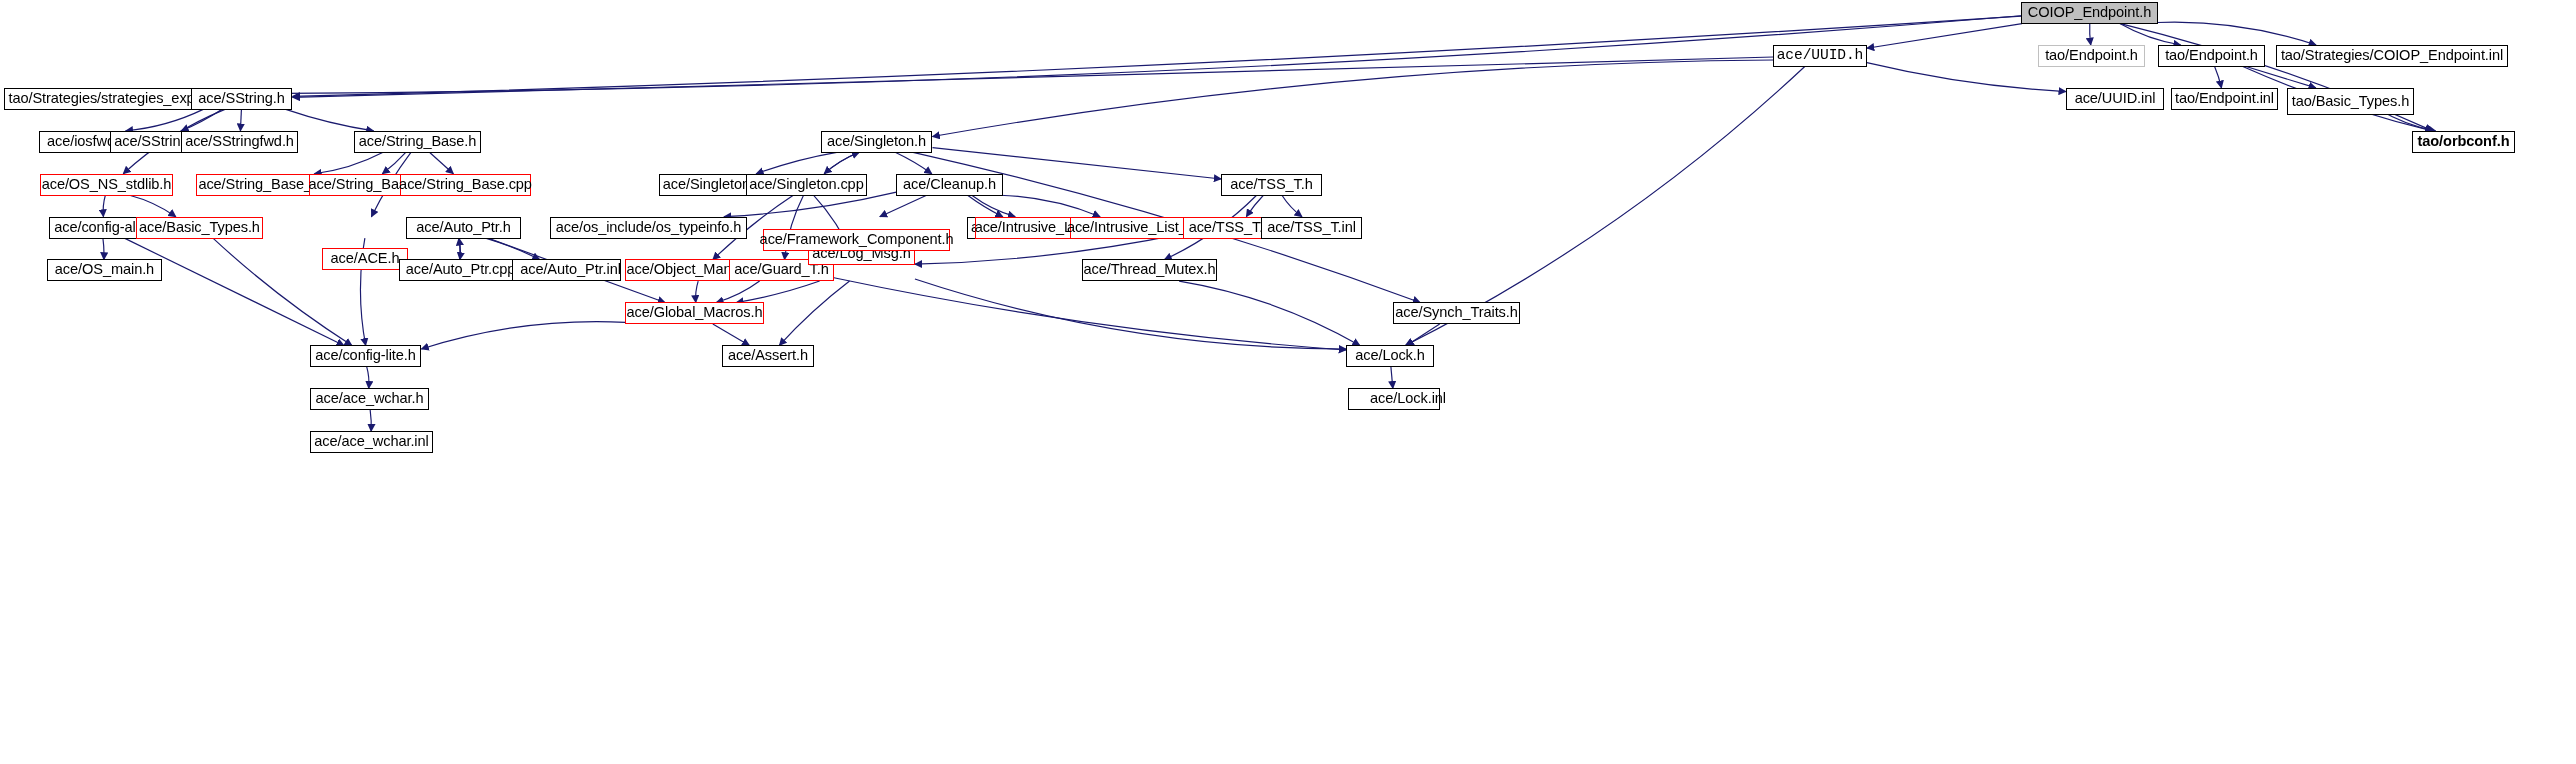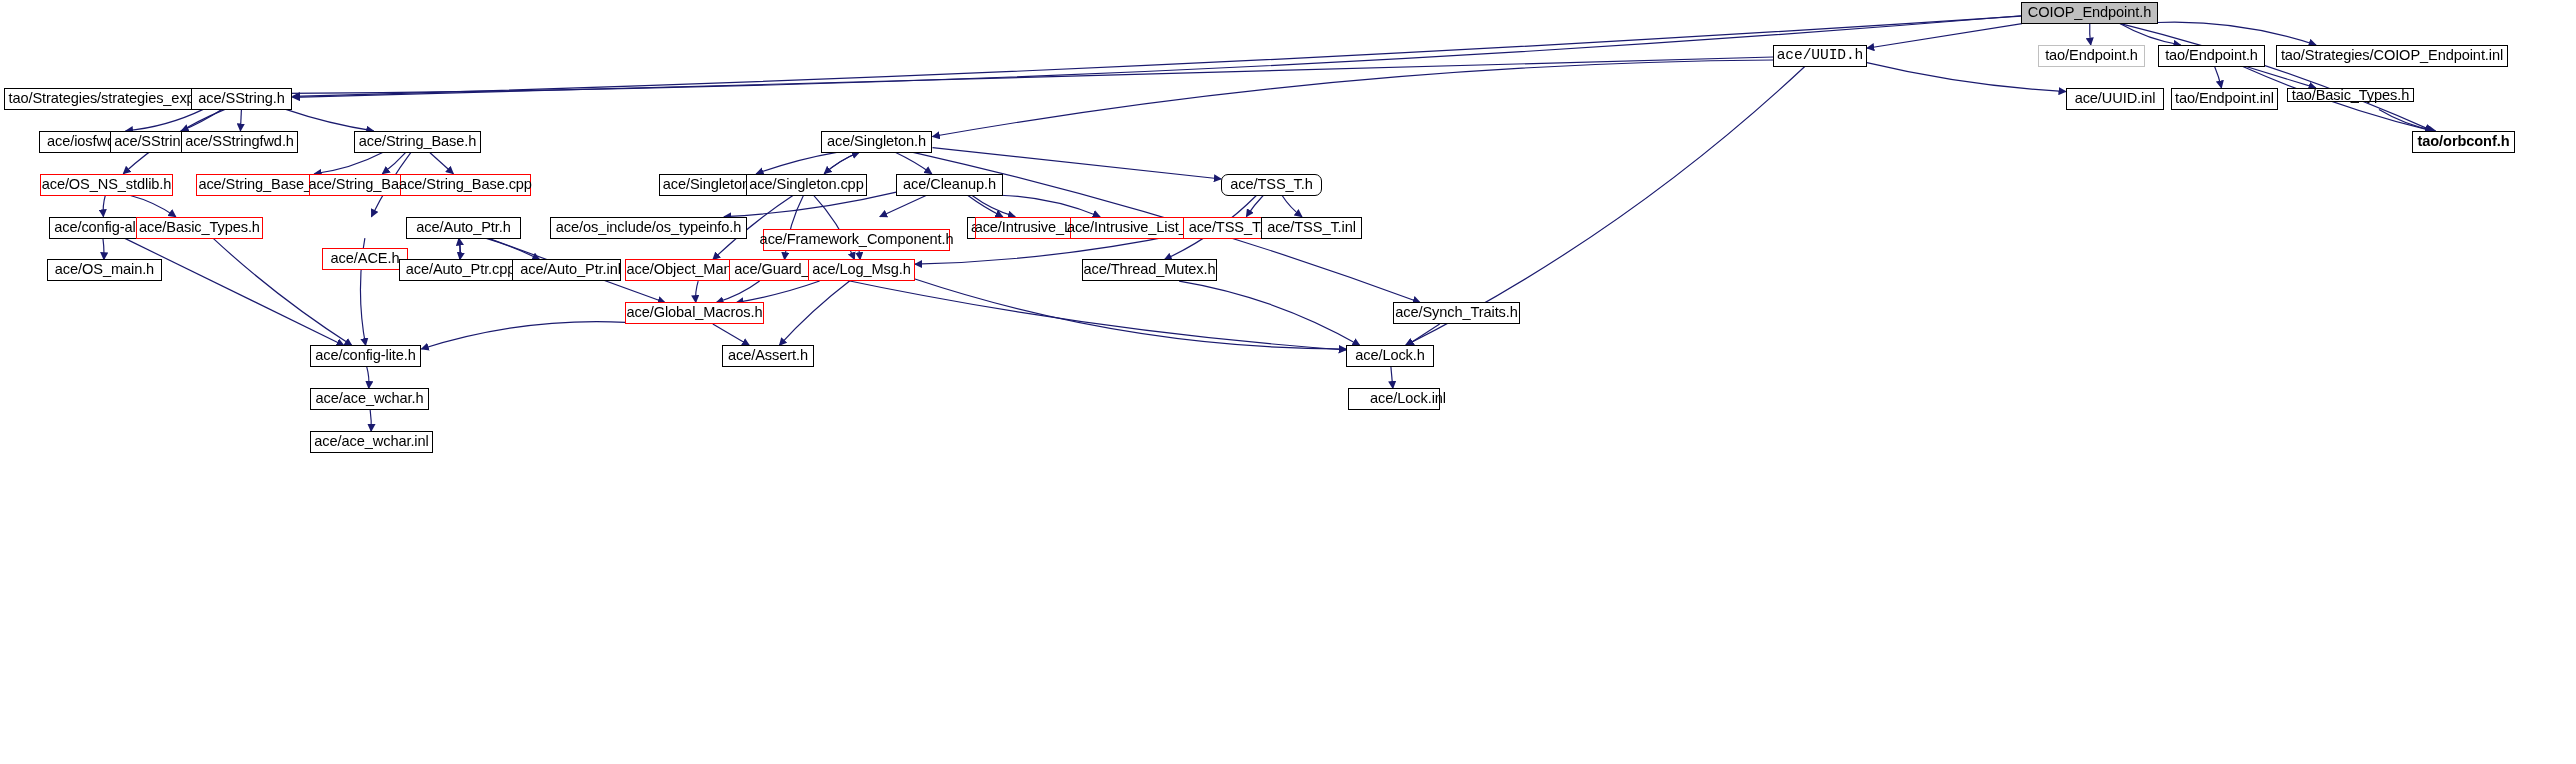--- a/index.html
+++ b/index.html
@@ -140,21 +140,21 @@
       </div>
       <div class="node black" style="left: 1773px; top: 45px; width: 94px; height: 21.5px; font-family: Liberation Mono, monospace;">
         <span class="node-label">ace/UUID.h</span>
       </div>
       <div class="node black" style="left: 2066px; top: 88px; width: 98px; height: 21.5px; text-align: center;">
         <span class="node-label">ace/UUID.inl</span>
       </div>
       <div class="node black" style="left: 2171px; top: 88px; width: 107px; height: 21.5px;">
         <span class="node-label">tao/Endpoint.inl</span>
       </div>
-      <div class="node black" style="left: 2287px; top: 88px; width: 127px; height: 14px;">
+      <div class="node black" style="left: 2287px; top: 88px; width: 127px; height: 27px;">
         <span class="node-label">tao/Basic_Types.h</span>
       </div>
       <div class="node black" style="left: 2412px; top: 131px; width: 103px; height: 21.5px; font-weight: bold;">
         <span class="node-label">tao/orbconf.h</span>
       </div>
       <div class="node black" style="left: 3.9px; top: 88px; width: 224px; height: 21.5px;">
         <span class="node-label">tao/Strategies/strategies_export.h</span>
       </div>
       <div class="node black" style="left: 191px; top: 88px; width: 101px; height: 21.5px;">
         <span class="node-label">ace/SString.h</span>
@@ -203,21 +203,21 @@
       </div>
       <div class="node black" style="left: 512px; top: 259px; width: 109px; height: 21.5px; padding-left: 8px;">
         <span class="node-label">ace/Auto_Ptr.inl</span>
       </div>
       <div class="node red" style="left: 625px; top: 259px; width: 148px; height: 21.5px;">
         <span class="node-label">ace/Object_Manager.h</span>
       </div>
       <div class="node red" style="left: 729px; top: 259px; width: 105px; height: 21.5px;">
         <span class="node-label">ace/Guard_T.h</span>
       </div>
-      <div class="node red" style="left: 808px; top: 259px; width: 107px; height: 21.5px;">
+      <div class="node red" style="left: 808px; top: 243px; width: 107px; height: 21.5px;">
         <span class="node-label">ace/Log_Msg.h</span>
       </div>
       <div class="node black" style="left: 1082px; top: 259px; width: 135px; height: 21.5px;">
         <span class="node-label">ace/Thread_Mutex.h</span>
       </div>
       <div class="node red" style="left: 625px; top: 302px; width: 139px; height: 21.5px;">
         <span class="node-label">ace/Global_Macros.h</span>
       </div>
       <div class="node black" style="left: 1393px; top: 302px; width: 127px; height: 21.5px;">
         <span class="node-label">ace/Synch_Traits.h</span>
@@ -245,21 +245,21 @@
       </div>
       <div class="node black" style="left: 659px; top: 174px; width: 113px; height: 21.5px;">
         <span class="node-label">ace/Singleton.inl</span>
       </div>
       <div class="node black" style="left: 746px; top: 174px; width: 121px; height: 21.5px;">
         <span class="node-label">ace/Singleton.cpp</span>
       </div>
       <div class="node black" style="left: 896px; top: 174px; width: 107px; height: 21.5px;">
         <span class="node-label">ace/Cleanup.h</span>
       </div>
-      <div class="node black" style="left: 1221px; top: 174px; width: 101px; height: 21.5px; border-radius: 7px;">
+      <div class="node black" style="left: 1221px; top: 174px; width: 101px; height: 21.5px;">
         <span class="node-label">ace/TSS_T.h</span>
       </div>
       <div class="node black" style="left: 550px; top: 217px; width: 197px; height: 21.5px;">
         <span class="node-label">ace/os_include/os_typeinfo.h</span>
       </div>
       <div class="node red" style="left: 763px; top: 217px; width: 187px; height: 21.5px; margin-top: 12px;">
         <span class="node-label">ace/Framework_Component.h</span>
       </div>
       <div class="node black" style="left: 967px; top: 217px; width: 107px; height: 21.5px;">
         <span class="node-label">ace/Cleanup.inl</span>

